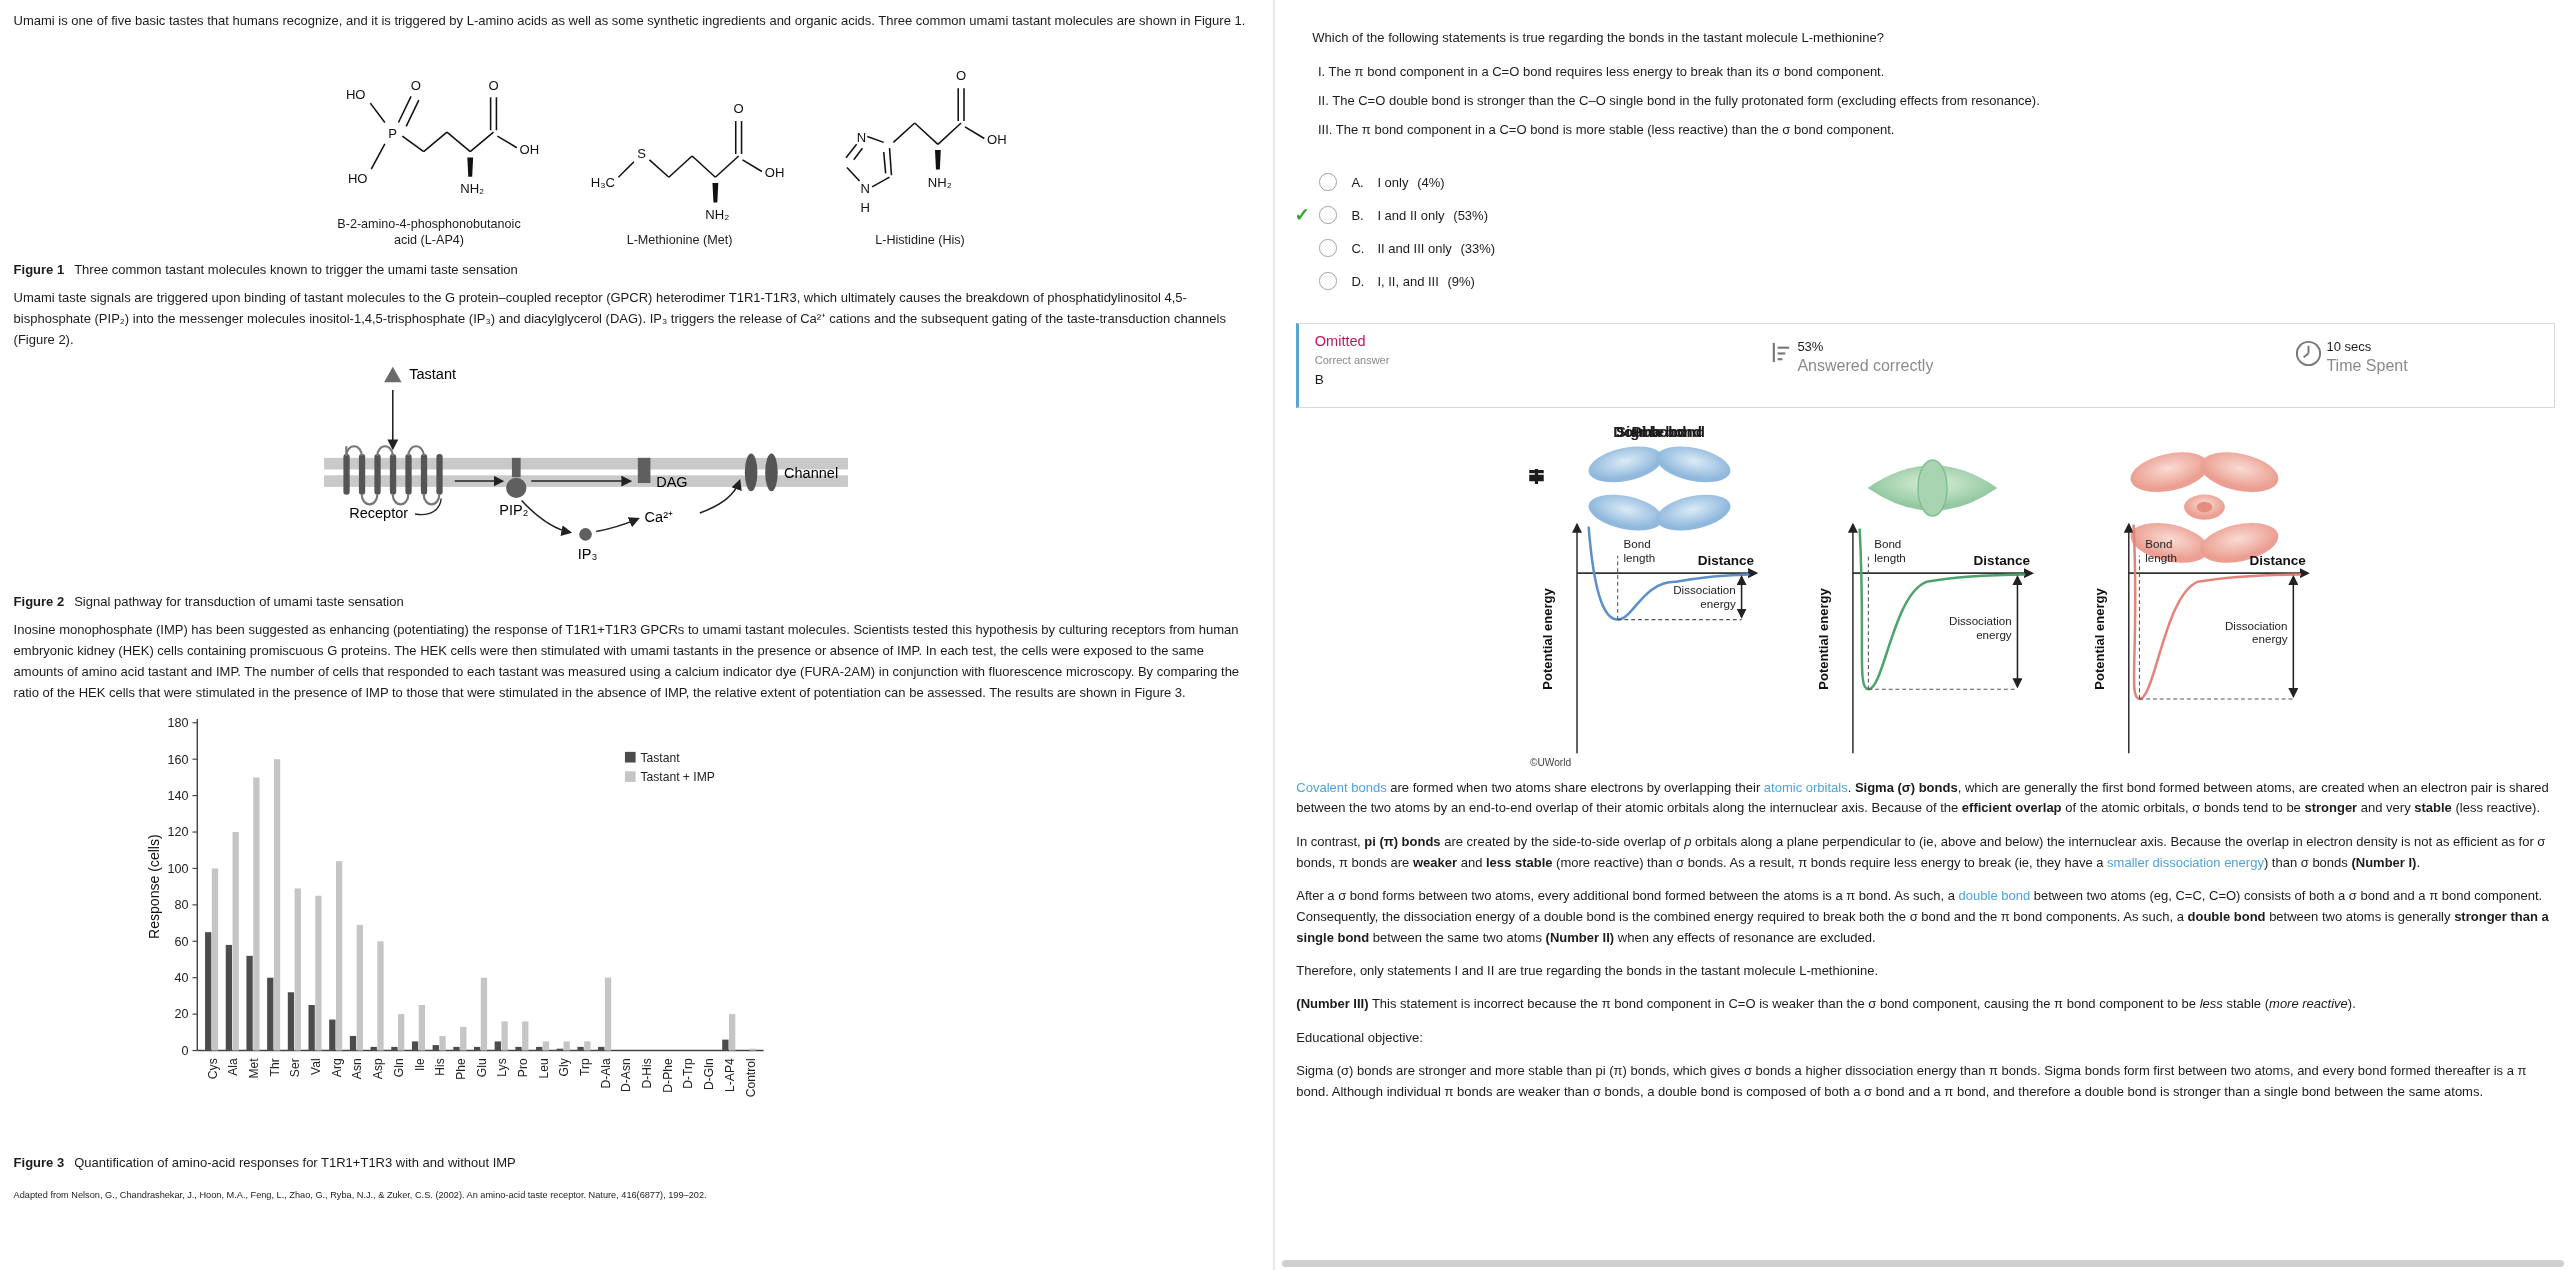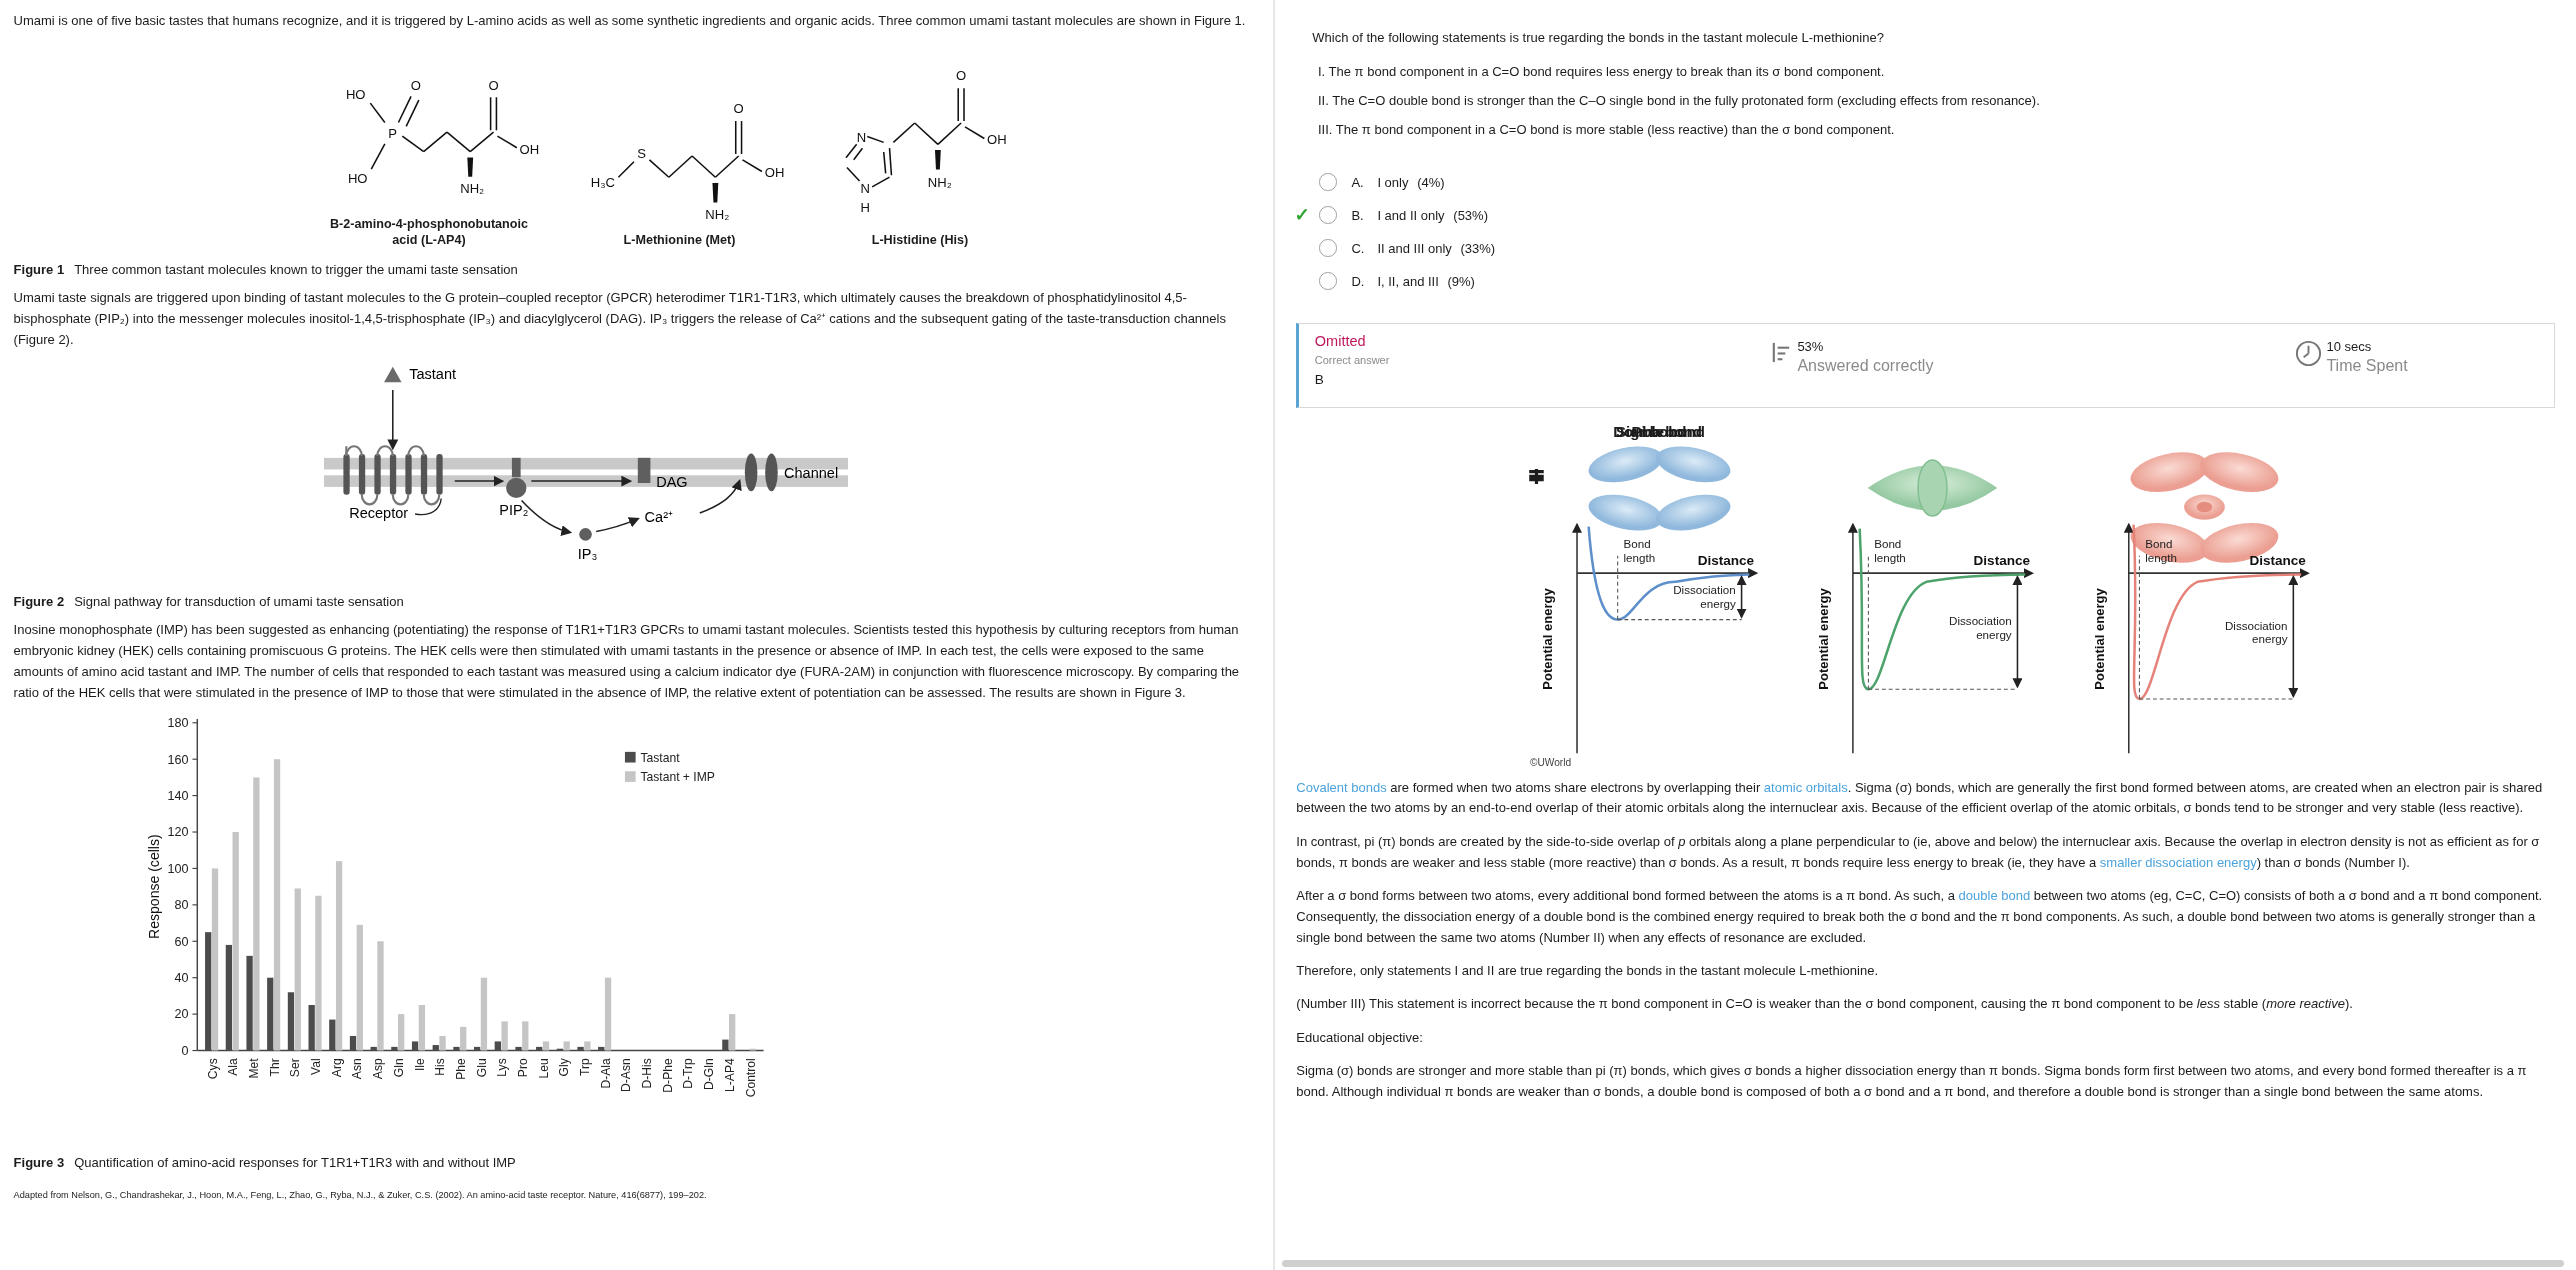--- a/index.html
+++ b/index.html
@@ -5,21 +5,21 @@
   *{box-sizing:border-box}
   body{margin:0;width:2576px;height:1270px;background:#fff;font-family:"Liberation Sans",sans-serif;color:#1c1c1c;overflow:hidden;position:relative}
   .left-panel{position:absolute;left:0;top:0;width:1273px;height:908px;background:#fff}
   .divider{position:absolute;left:1273px;top:0;width:1.9px;height:1270px;background:#e7e7e7}
   .right-panel{position:absolute;left:1275px;top:0;width:1301px;height:1270px;background:#fff}
   .passage{font-size:13px;line-height:1.62;margin:0;padding:9.7px 17.5px 0 13.6px}
   .caption{font-size:13px;margin:13.6px 0 0 13.6px}
   .caption b{margin-right:10px}
   .fig1-row{display:flex;gap:25px;align-items:flex-end;margin:3.9px 0 0 315px}
   .mol{text-align:center}
-  .mol-name{font-weight:bold;font-size:12.6px;line-height:1.3;margin-top:1.9px}
+  .mol-name{font-weight:normal;font-size:12.6px;line-height:1.3;margin-top:1.9px}
   .fig2-wrap{margin:11.6px 0 0 322px}
   .fig3-wrap{margin:5.8px 0 0 143px}
   .citation{font-size:9.2px;margin:19.4px 0 0 13.6px;color:#222}
   svg text{font-family:"Liberation Sans",sans-serif}
   
   .question{font-size:13px;line-height:1.6;margin:16px;padding:11.6px 21.3px 0 21.3px}
   .stmt{font-size:13px;margin:13.6px 0 0 43px}
   .choices{margin-top:29px}
   .choice{display:flex;align-items:center;height:33px;margin-left:19.4px;font-size:13px}
   .chk{width:25px;font-size:18.4px;color:#33a532;font-weight:bold}
@@ -40,21 +40,21 @@
   .expl-figure{position:relative;width:795px;height:341px;margin:15.5px auto 0}
   .fig-title{position:absolute;top:0;width:262px;text-align:center;font-weight:bold;font-size:15px}
   .ft0{left:0}.ft1{left:275}.ft2{left:550}
   .op{position:absolute;top:37px;font-size:29px;font-weight:bold}
   .op-plus{left:258}.op-eq{left:532}
   .orb{position:absolute}
   #curves-svg{position:absolute;left:0;top:94px}
   .credit{position:absolute;left:1.9px;bottom:-3.9px;font-size:10.2px;color:#444}
   .expl-text{padding:13.6px 25px 0 21.3px}
   .expl-text p{font-size:13px;line-height:1.6;margin:0 0 12.6px 0}
-  .bold{font-weight:normal}
+  .bold{font-weight:bold}
   .ital{font-style:italic}
   .link{color:#4ba3dd}
   .edu-title{font-weight:normal}
   .hscroll{position:absolute;left:1282px;bottom:2.9px;width:1282px;height:6.8px;background:#cfcfcf;border-radius:3.9px}
 </style>
 </head>
 <body>
 
 <div class="left-panel">
   <p class="passage">Umami is one of five basic tastes that humans recognize, and it is triggered by L-amino acids as well as some synthetic ingredients and organic acids.  Three common umami tastant molecules are shown in Figure 1.</p>

